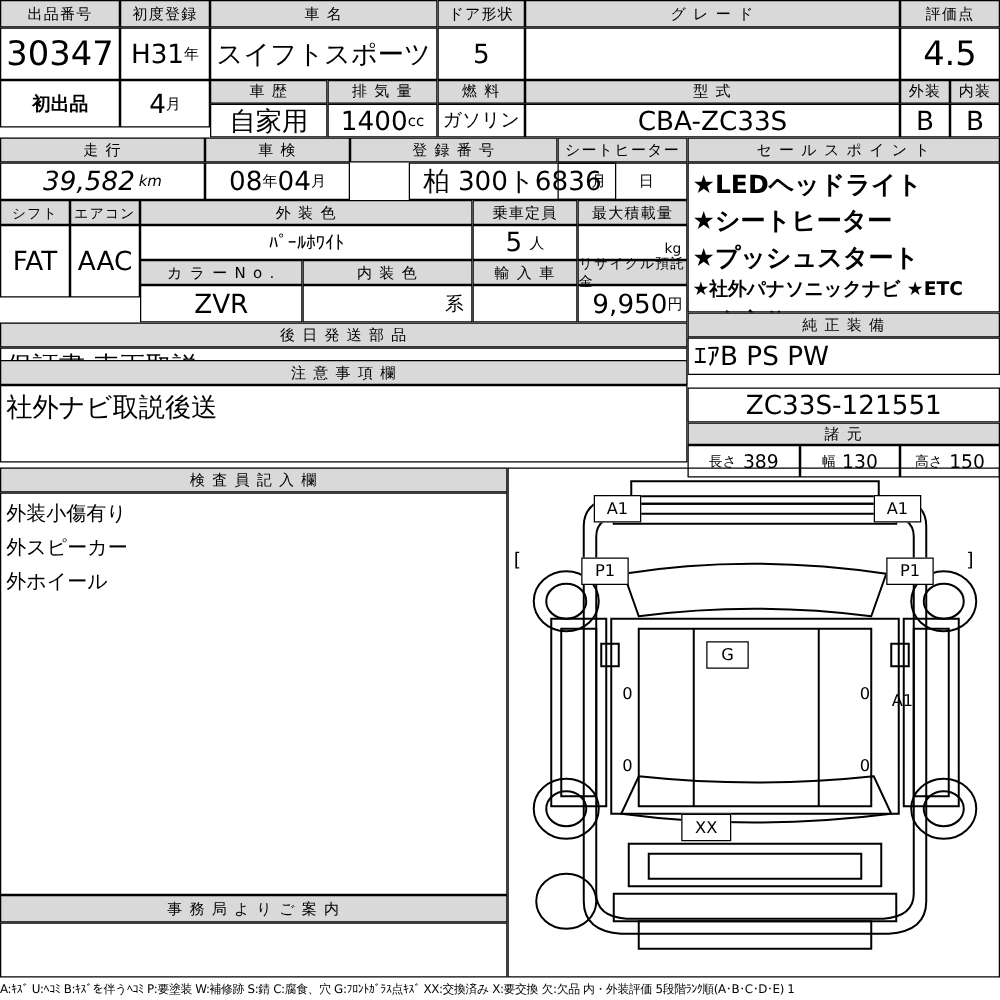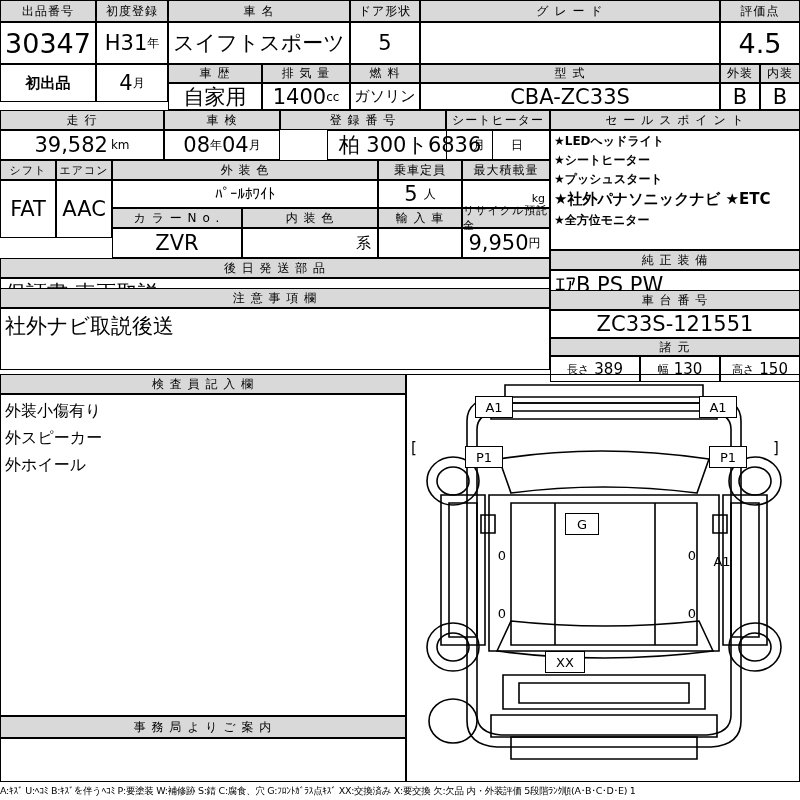--- a/index.html
+++ b/index.html
@@ -24,21 +24,21 @@
   .sm{font-size:15px;}
   .xs{font-size:11px;}
   .unit{font-size:12px;}
   .b{font-weight:bold;}
   .footer{
     position:absolute;left:0;bottom:0;width:800px;height:18px;
     font-size:9.5px;display:flex;align-items:center;
     letter-spacing:-0.3px;white-space:nowrap;overflow:hidden;
   }
   .sp-list{
-    font-size:12px;line-height:1.32;padding:3px 2px 0 3px;
+    font-size:20px;line-height:1.32;padding:3px 2px 0 3px;
     font-weight:bold;
   }
   .inspect{font-size:16px;line-height:1.45;padding:4px 0 0 4px;}
   .diagram{position:absolute;}
   .code{
     position:absolute;border:1px solid #000;background:#fff;
     font-size:13px;display:flex;align-items:center;justify-content:center;
     padding:0 3px;
   }
   .codeNB{
@@ -146,21 +146,21 @@
   <div class="box lbl" style="left:280px;top:110px;width:166px;height:20px;">
     <span>登 録 番 号</span>
   </div>
   <div class="box lbl" style="left:446px;top:110px;width:104px;height:20px;">
     <span>シートヒーター</span>
   </div>
   <div class="box lbl" style="left:550px;top:110px;width:250px;height:20px;">
     <span>セ ー ル ス ポ イ ン ト</span>
   </div>
 
-  <div class="box val" style="left:0;top:130px;width:164px;height:30px;">
+  <div class="box val" style="left:0;top:130px;width:164px;height:30px;font-style:italic;">
     <span class="mid">39,582</span>
     <span class="unit" style="margin-left:3px">km</span>
   </div>
   <div class="box val" style="left:164px;top:130px;width:116px;height:30px;">
     <span class="mid">08</span>
     <span class="unit">年</span>
     <span class="mid">04</span>
     <span class="unit">月</span>
   </div>
   <div class="box val mid" style="left:280px;top:130px;width:166px;height:30px;margin-left:47px;">
@@ -225,21 +225,21 @@
     <span>リサイクル預託金</span>
   </div>
 
   <div class="box val mid" style="left:112px;top:228px;width:130px;height:30px;">
     <span>ZVR</span>
   </div>
   <div class="box" style="left:242px;top:228px;width:136px;height:30px;display:flex;align-items:center;justify-content:flex-end;">
     <span class="sm" style="padding-right:6px">系</span>
   </div>
   <div class="box val" style="left:378px;top:228px;width:84px;height:30px;"></div>
-  <div class="box val" style="left:462px;top:228px;width:88px;height:30px;">
+  <div class="box val" style="left:462px;top:228px;width:88px;height:30px;justify-content:flex-end;">
     <span class="mid">9,950</span>
     <span class="unit" style="padding-right:3px">円</span>
   </div>
 
   <div class="box lbl" style="left:0;top:258px;width:550px;height:20px;">
     <span>後 日 発 送 部 品</span>
   </div>
   <div class="box lbl" style="left:550px;top:250px;width:250px;height:20px;">
     <span>純 正 装 備</span>
   </div>
@@ -250,23 +250,20 @@
     <span class="mid">ｴｱB PS PW</span>
   </div>
 
   <div class="box lbl" style="left:0;top:288px;width:550px;height:20px;">
     <span>注 意 事 項 欄</span>
   </div>
   <div class="box valL" style="left:0;top:308px;width:550px;height:62px;align-items:flex-start;">
     <span class="mid" style="padding-top:3px">社外ナビ取説後送</span>
   </div>
 
-  <div class="box lbl" style="left:550px;top:290px;width:250px;height:20px;">
-    <span>車 台 番 号</span>
-  </div>
   <div class="box val mid" style="left:550px;top:310px;width:250px;height:28px;">
     <span>ZC33S-121551</span>
   </div>
   <div class="box lbl" style="left:550px;top:338px;width:250px;height:18px;">
     <span>諸 元</span>
   </div>
   <div class="box val" style="left:550px;top:356px;width:90px;height:26px;">
     <span class="xs">長さ</span>
     <span class="sm" style="margin-left:5px">389</span>
   </div>

